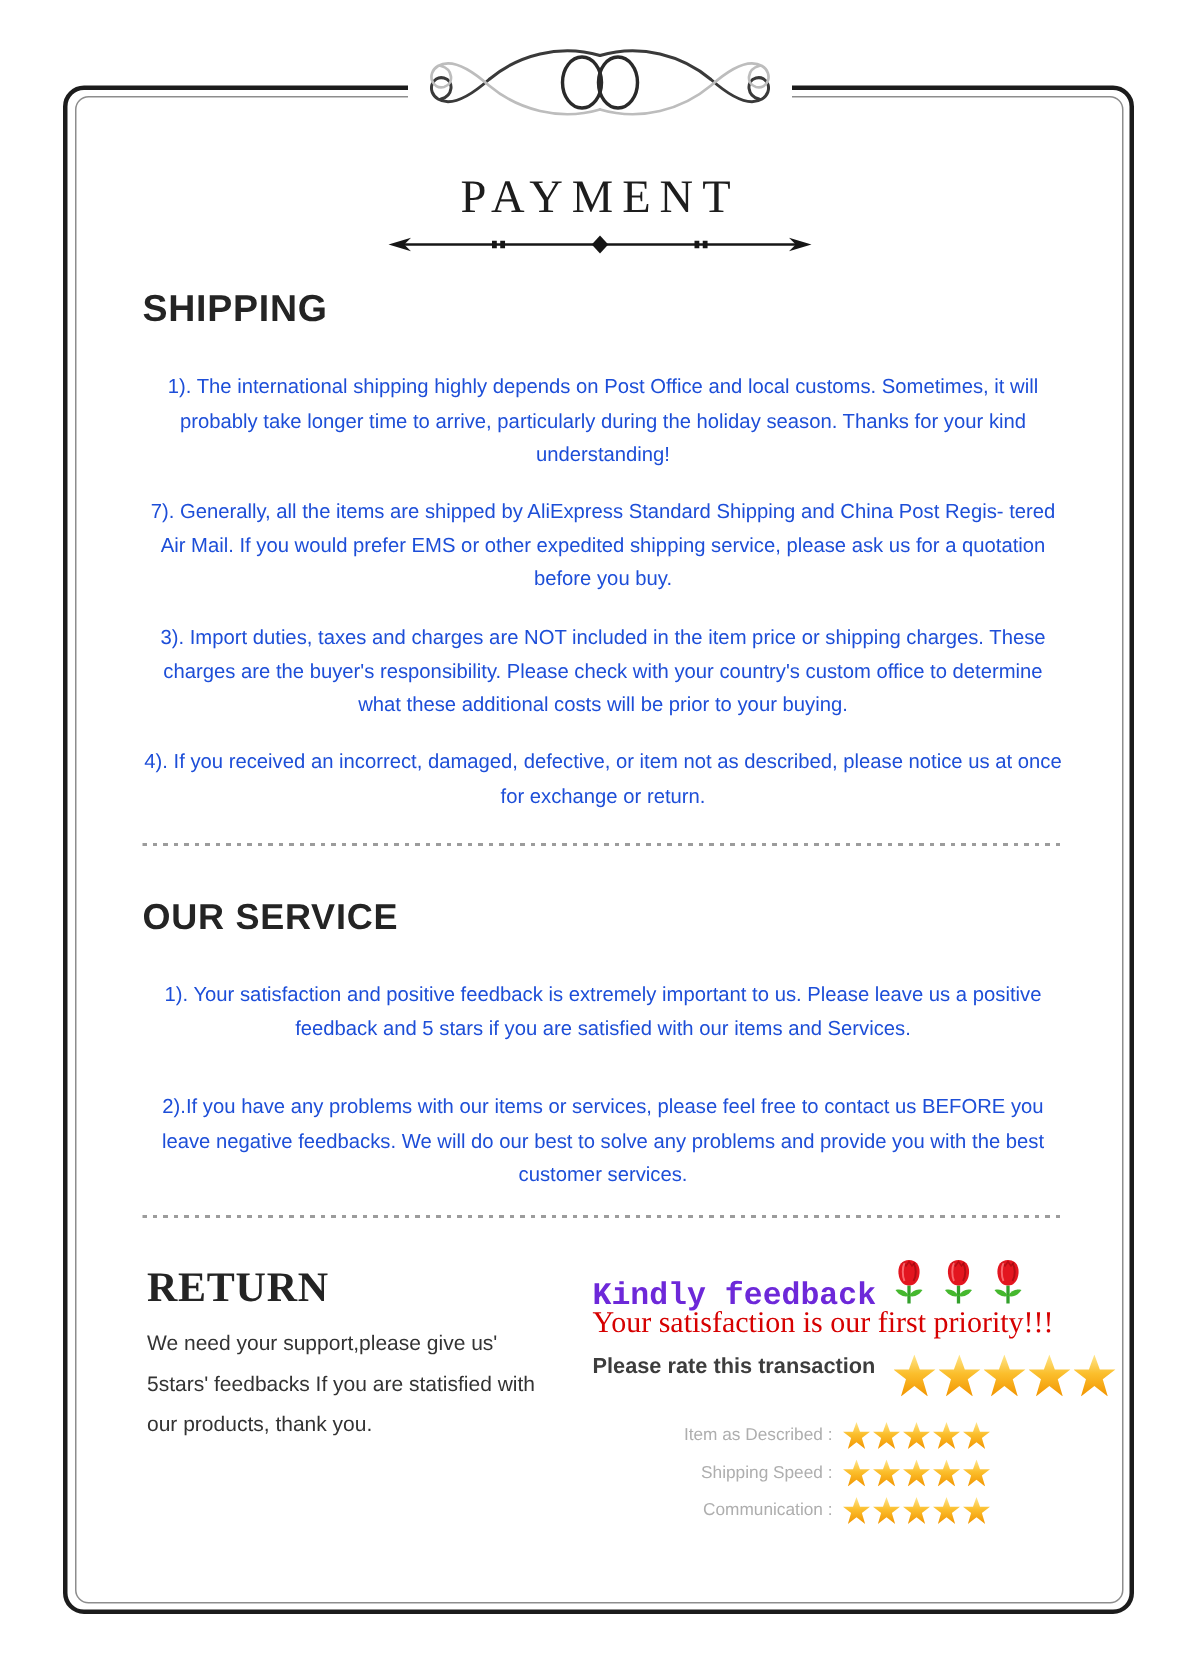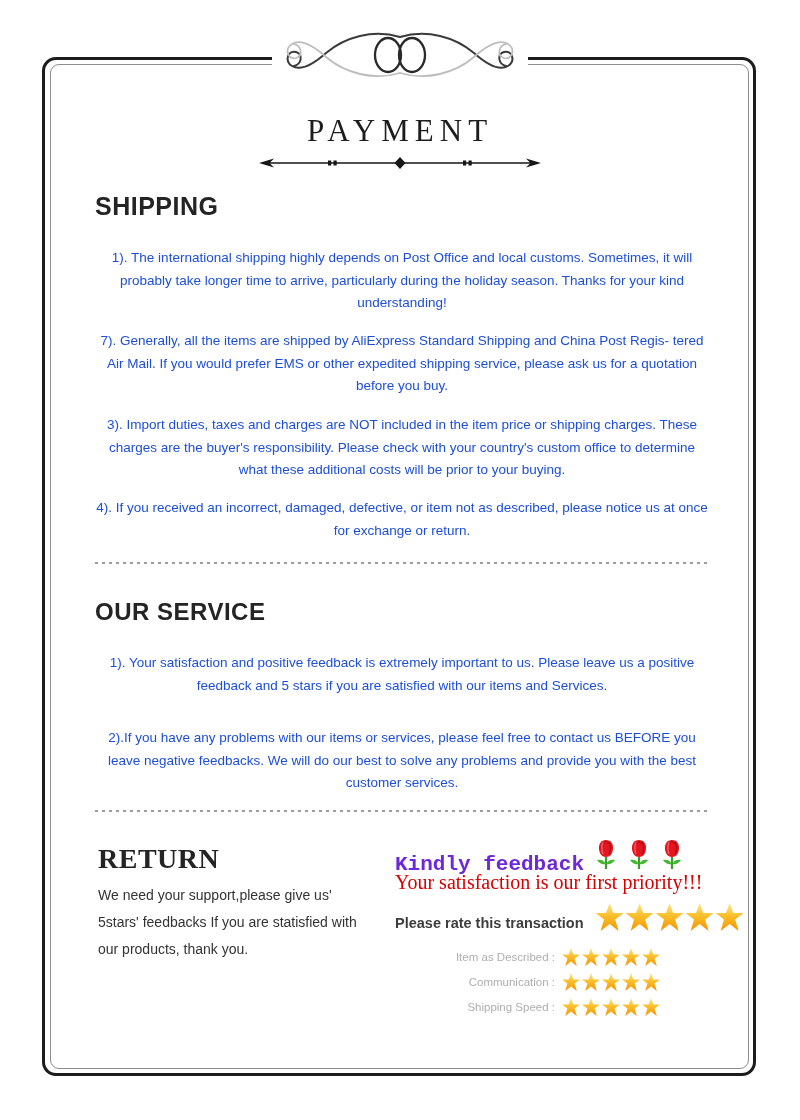--- a/index.html
+++ b/index.html
@@ -38,21 +38,21 @@
                font-size:14px;line-height:27px;color:#333;}
 
   
   .kindly-row{position:absolute;left:395px;top:836px;display:flex;align-items:flex-start;gap:10px;}
   .kindly-title{font-family:Liberation Mono, monospace;font-weight:700;font-size:21px;
                 color:#6d28d9;line-height:34px;margin-top:12px;}
   .roses{display:flex;gap:9px;align-items:flex-start;padding-top:2px;}
   .priority-line{position:absolute;left:395px;top:871px;margin:0;
                  font-family:"Liberation Serif",serif;font-weight:400;font-size:20px;
                  color:#d60000;}
-  .rate-row{position:absolute;left:395px;top:903px;display:flex;align-items:flex-end;gap:12px;}
+  .rate-row{position:absolute;left:395px;top:903px;display:flex;align-items:flex-start;gap:12px;}
   .rate-label{font-size:14.5px;font-weight:700;color:#3d3d3d;}
   .stars{display:flex;gap:2px;}
   .star{display:inline-block;width:28px;height:28px;
         background:linear-gradient(180deg,#ffe78f 0%,#fbbf2d 45%,#f29500 100%);
         clip-path:polygon(50% 0%,63% 36%,100% 36%,70% 59%,82% 100%,50% 75%,18% 100%,30% 59%,0% 36%,37% 36%);}
   .star.small{width:18px;height:18px;}
   .ratings{position:absolute;left:395px;top:948px;}
   .rating-row{display:flex;align-items:center;margin-bottom:7px;}
   .rating-label{width:160px;text-align:right;margin-right:7px;font-size:11.5px;color:#aeaeae;}
 </style>
@@ -158,31 +158,31 @@
       <span class="rating-label">Item as Described :</span>
       <span class="stars">
           <span class="star small"></span>
           <span class="star small"></span>
           <span class="star small"></span>
           <span class="star small"></span>
           <span class="star small"></span>
         </span>
     </div>
     <div class="rating-row">
-      <span class="rating-label">Communication :</span>
+      <span class="rating-label">Shipping Speed :</span>
       <span class="stars">
           <span class="star small"></span>
           <span class="star small"></span>
           <span class="star small"></span>
           <span class="star small"></span>
           <span class="star small"></span>
         </span>
     </div>
     <div class="rating-row">
-      <span class="rating-label">Shipping Speed :</span>
+      <span class="rating-label">Communication :</span>
       <span class="stars">
           <span class="star small"></span>
           <span class="star small"></span>
           <span class="star small"></span>
           <span class="star small"></span>
           <span class="star small"></span>
         </span>
     </div>
   </div>
 

